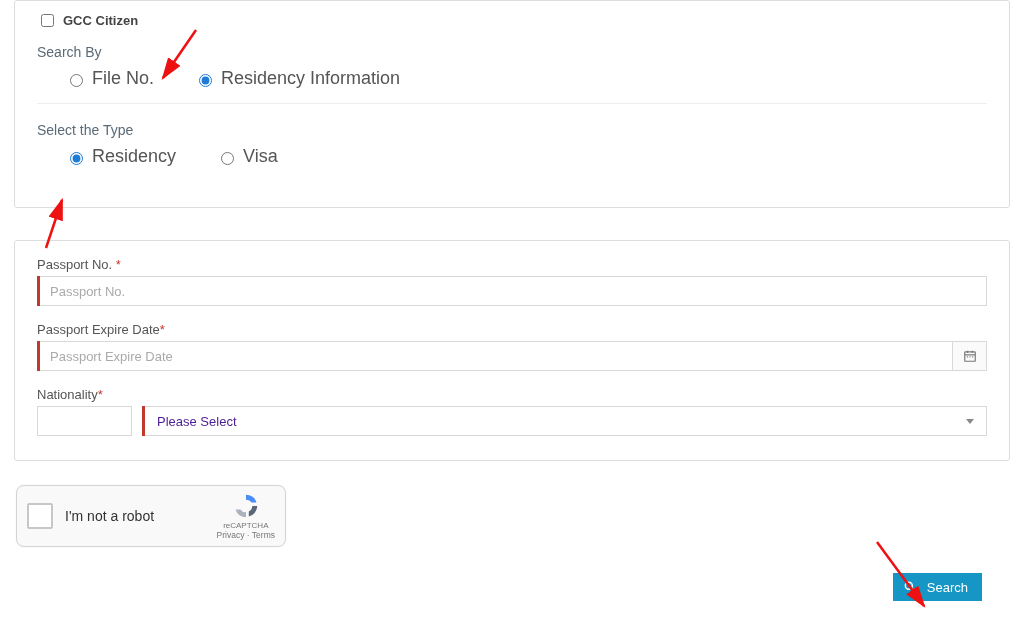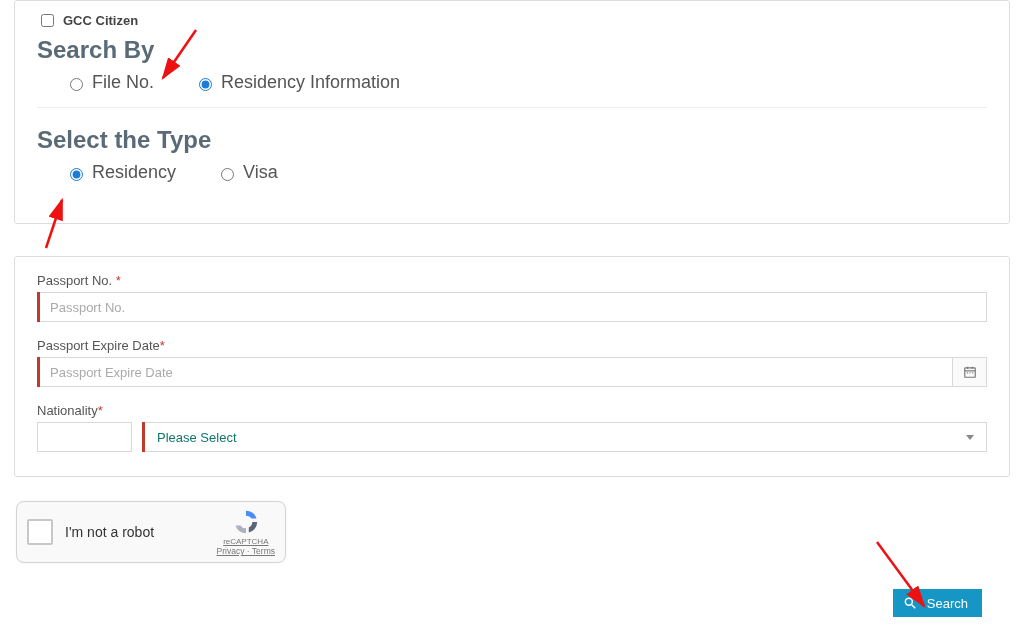--- a/index.html
+++ b/index.html
@@ -22,21 +22,21 @@
   .panel2 {
     border: 1px solid #ddd;
     border-radius: 3px;
     margin: 0 14px 24px 14px;
     padding: 16px 22px 24px 22px;
     background: #fff;
   }
   .checkbox-row { display: flex; align-items: center; gap: 6px; margin-bottom: 4px; }
   .checkbox-row input[type=checkbox] { width: 13px; height: 13px; }
   .checkbox-row label { font-size: 13px; color: #444; font-weight: 600; }
-  .section-title { font-size: 24px; color: #5a6a77; margin: 6px 0 8px 0; font-weight: 700; }
+  .section-title { font-size: 14px; color: #5a6a77; margin: 14px 0 8px 0; font-weight: 400; }
   .radio-row { display: flex; gap: 40px; align-items: center; margin-left: 28px; margin-bottom: 14px; }
   .radio-item { display: flex; align-items: center; gap: 6px; }
   .radio-item input[type=radio] { width: 13px; height: 13px; accent-color: #1e7bd6; }
   .radio-item label { font-size: 18px; color: #555; }
   .divider { border-top: 1px solid #eee; margin: 14px 0 18px 0; }
   .field-group { margin-bottom: 16px; }
   .field-label { font-size: 13px; color: #555; margin-bottom: 4px; display: block; }
   .req { color: #c0392b; }
   .input-wrap { position: relative; display: flex; align-items: stretch; }
   .input-redbar { width: 3px; background: #c0392b; flex: 0 0 3px; }
@@ -72,21 +72,21 @@
   .nat-select-wrap { flex: 1; display: flex; }
   .select-box {
     flex: 1;
     border: 1px solid #d8d8d8;
     border-left: none;
     height: 30px;
     display: flex;
     align-items: center;
     justify-content: space-between;
     padding: 0 12px;
-    color: #0f766e;
+    color: #4c1d95;
     font-size: 13px;
     background: #fff;
   }
   .caret-down {
     width: 0; height: 0;
     border-left: 4px solid transparent;
     border-right: 4px solid transparent;
     border-top: 5px solid #888;
   }
   
@@ -104,21 +104,21 @@
     position: relative;
   }
   .rc-check {
     width: 26px; height: 26px;
     border: 2px solid #c7c7c7;
     border-radius: 2px;
     background: #fff;
     margin-right: 12px;
   }
   .rc-label { font-size: 14px; color: #333; flex: 1; }
-  .rc-right { text-align: center; font-size: 8px; color: #777; line-height: 1.2; text-decoration: underline; }
+  .rc-right { text-align: center; font-size: 8px; color: #777; line-height: 1.2; }
   .rc-logo { width: 30px; height: 28px; margin: 0 auto 1px auto; position: relative; }
   .rc-links { font-size: 8.5px; color: #777; }
   
   .search-btn-wrap { display: flex; justify-content: flex-end; padding: 26px 42px 0 0; }
   .search-btn {
     background: #1596c5;
     color: #fff;
     border: none;
     height: 28px;
     padding: 0 14px 0 10px;

